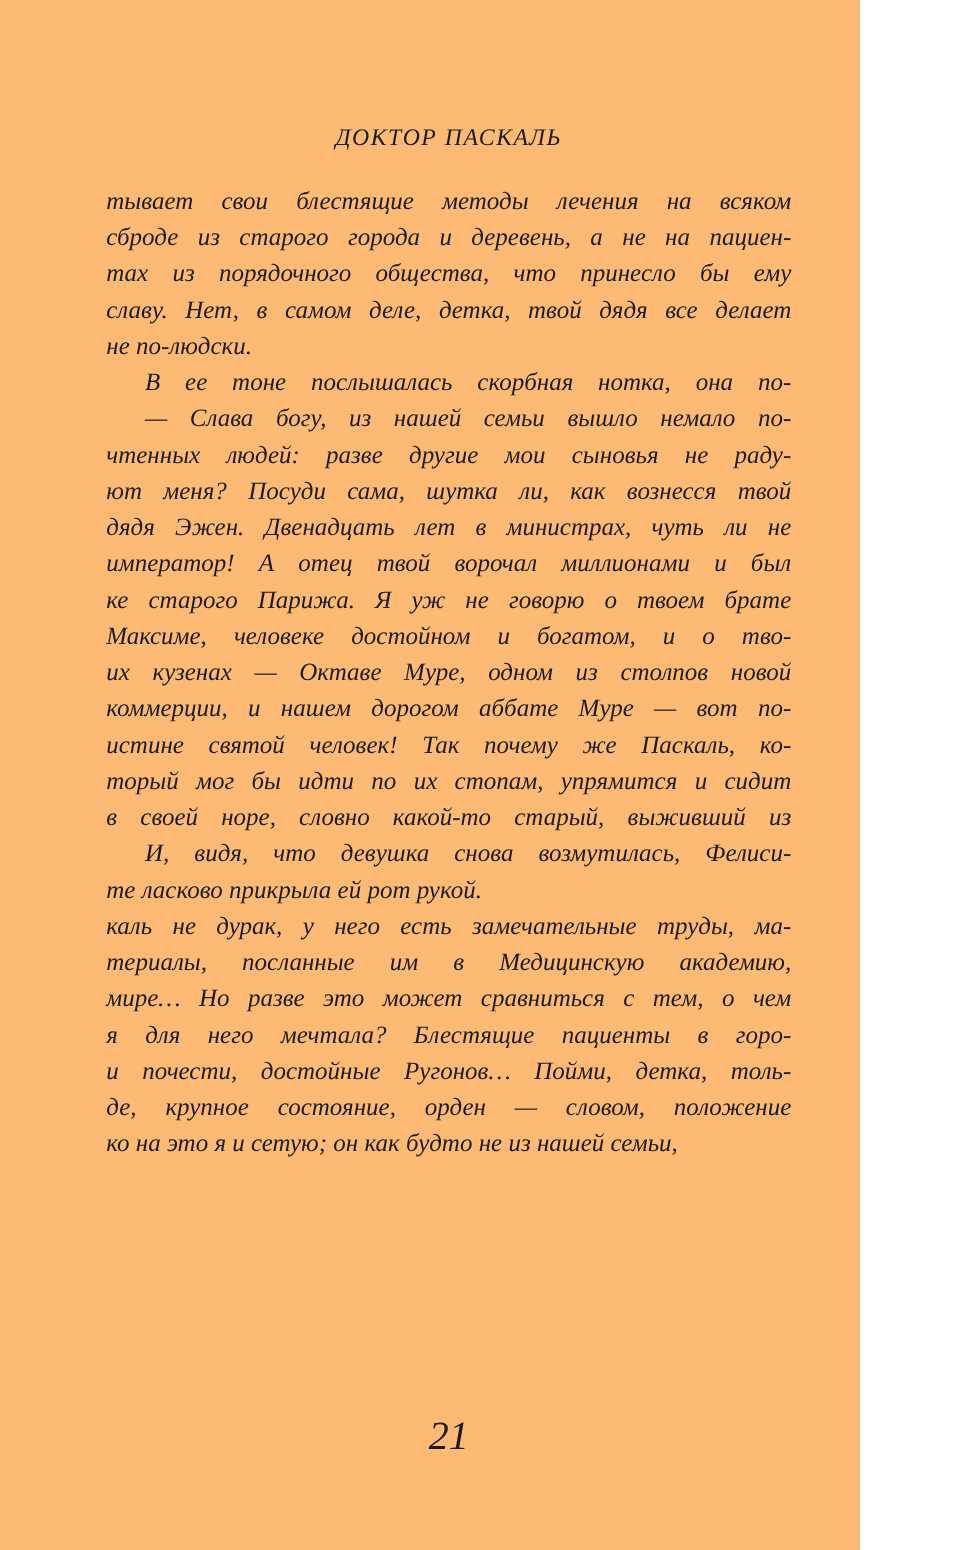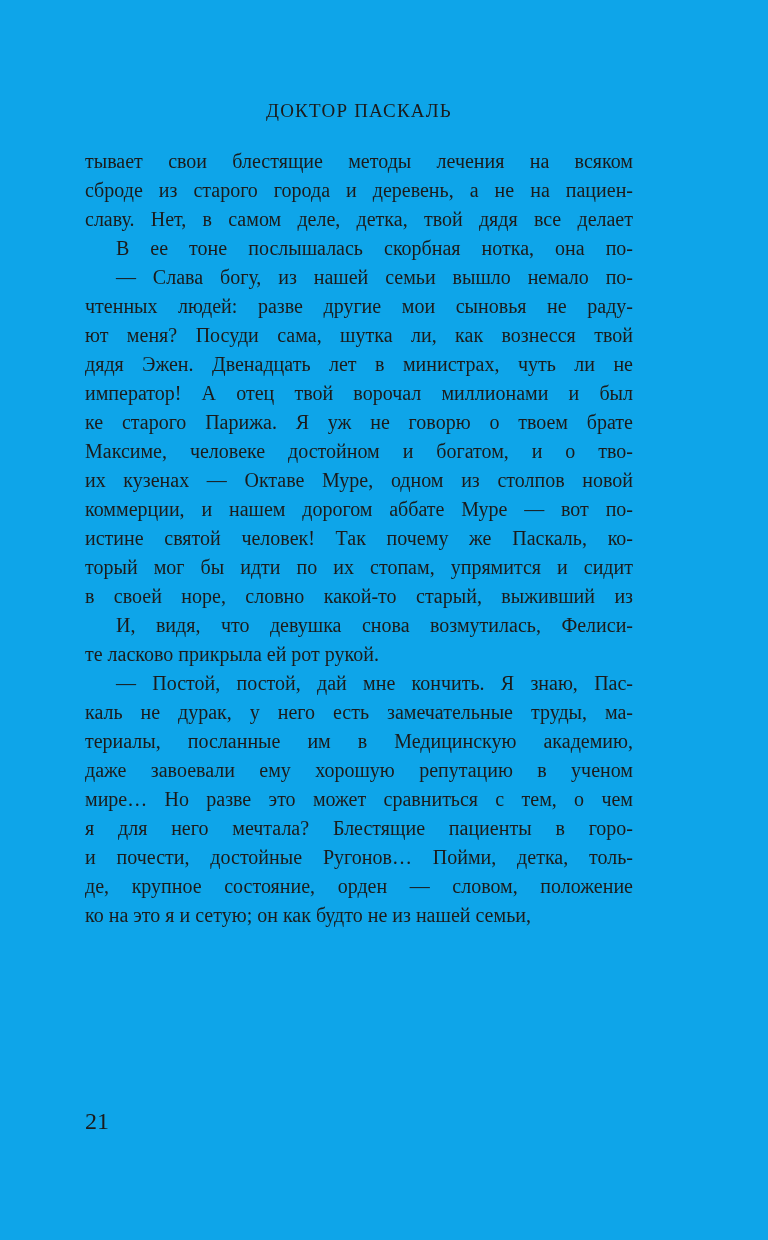--- a/index.html
+++ b/index.html
@@ -11,23 +11,24 @@
     width: 768px;
     height: 1240px;
     position: relative;
     overflow: hidden;
     font-family: "Liberation Serif", "DejaVu Serif", serif;
     color: #1b1b1b;
   }
   .book-page {
     position: absolute;
     left: 0; top: 0;
-    width: 768px;
+    width: 688px;
     height: 1240px;
-    background: #0ea5e9;
+    background: #fdba74;
+    font-style: italic;
   }
   .running-header {
     position: absolute;
     left: 85px;
     top: 100px;
     width: 548px;
     text-align: center;
     font-size: 19px;
     line-height: 22px;
     letter-spacing: 1.2px;
@@ -52,38 +53,41 @@
   }
   .text-line.last {
     text-align-last: left;
   }
   .text-line.indent {
     padding-left: 31px;
   }
   .page-number {
     position: absolute;
     left: 85px;
-    top: 1107px;
+    top: 1134px;
     width: 548px;
-    font-size: 24px;
+    text-align: center;
+    font-size: 32px;
     line-height: 29px;
     color: #1b1b1b;
   }
 </style>
 </head>
 <body>
 
 <div class="book-page">
   <div class="running-header">ДОКТОР ПАСКАЛЬ</div>
 
   <div class="page-text" id="page-text">
       <div class="paragraph">
         <div class="text-line">тывает свои блестящие методы лечения на всяком</div>
         <div class="text-line">сброде из старого города и деревень, а не на пациен-</div>
+        <div class="text-line">тах из порядочного общества, что принесло бы ему</div>
         <div class="text-line">славу. Нет, в самом деле, детка, твой дядя все делает</div>
+        <div class="text-line last">не по-людски.</div>
       </div>
       <div class="paragraph">
         <div class="text-line indent">В ее тоне послышалась скорбная нотка, она по-</div>
       </div>
       <div class="paragraph">
         <div class="text-line indent">— Слава богу, из нашей семьи вышло немало по-</div>
         <div class="text-line">чтенных людей: разве другие мои сыновья не раду-</div>
         <div class="text-line">ют меня? Посуди сама, шутка ли, как вознесся твой</div>
         <div class="text-line">дядя Эжен. Двенадцать лет в министрах, чуть ли не</div>
         <div class="text-line">император! А отец твой ворочал миллионами и был</div>
@@ -93,24 +97,22 @@
         <div class="text-line">коммерции, и нашем дорогом аббате Муре — вот по-</div>
         <div class="text-line">истине святой человек! Так почему же Паскаль, ко-</div>
         <div class="text-line">торый мог бы идти по их стопам, упрямится и сидит</div>
         <div class="text-line">в своей норе, словно какой-то старый, выживший из</div>
       </div>
       <div class="paragraph">
         <div class="text-line indent">И, видя, что девушка снова возмутилась, Фелиси-</div>
         <div class="text-line last">те ласково прикрыла ей рот рукой.</div>
       </div>
       <div class="paragraph">
-        <div class="text-line indent">— Постой, постой, дай мне кончить. Я знаю, Пас-</div>
         <div class="text-line">каль не дурак, у него есть замечательные труды, ма-</div>
         <div class="text-line">териалы, посланные им в Медицинскую академию,</div>
-        <div class="text-line">даже завоевали ему хорошую репутацию в ученом</div>
         <div class="text-line">мире… Но разве это может сравниться с тем, о чем</div>
         <div class="text-line">я для него мечтала? Блестящие пациенты в горо-</div>
         <div class="text-line">и почести, достойные Ругонов… Пойми, детка, толь-</div>
         <div class="text-line">де, крупное состояние, орден — словом, положение</div>
         <div class="text-line last">ко на это я и сетую; он как будто не из нашей семьи,</div>
       </div>
     </div>
 
   <div class="page-number">21</div>
 </div>

